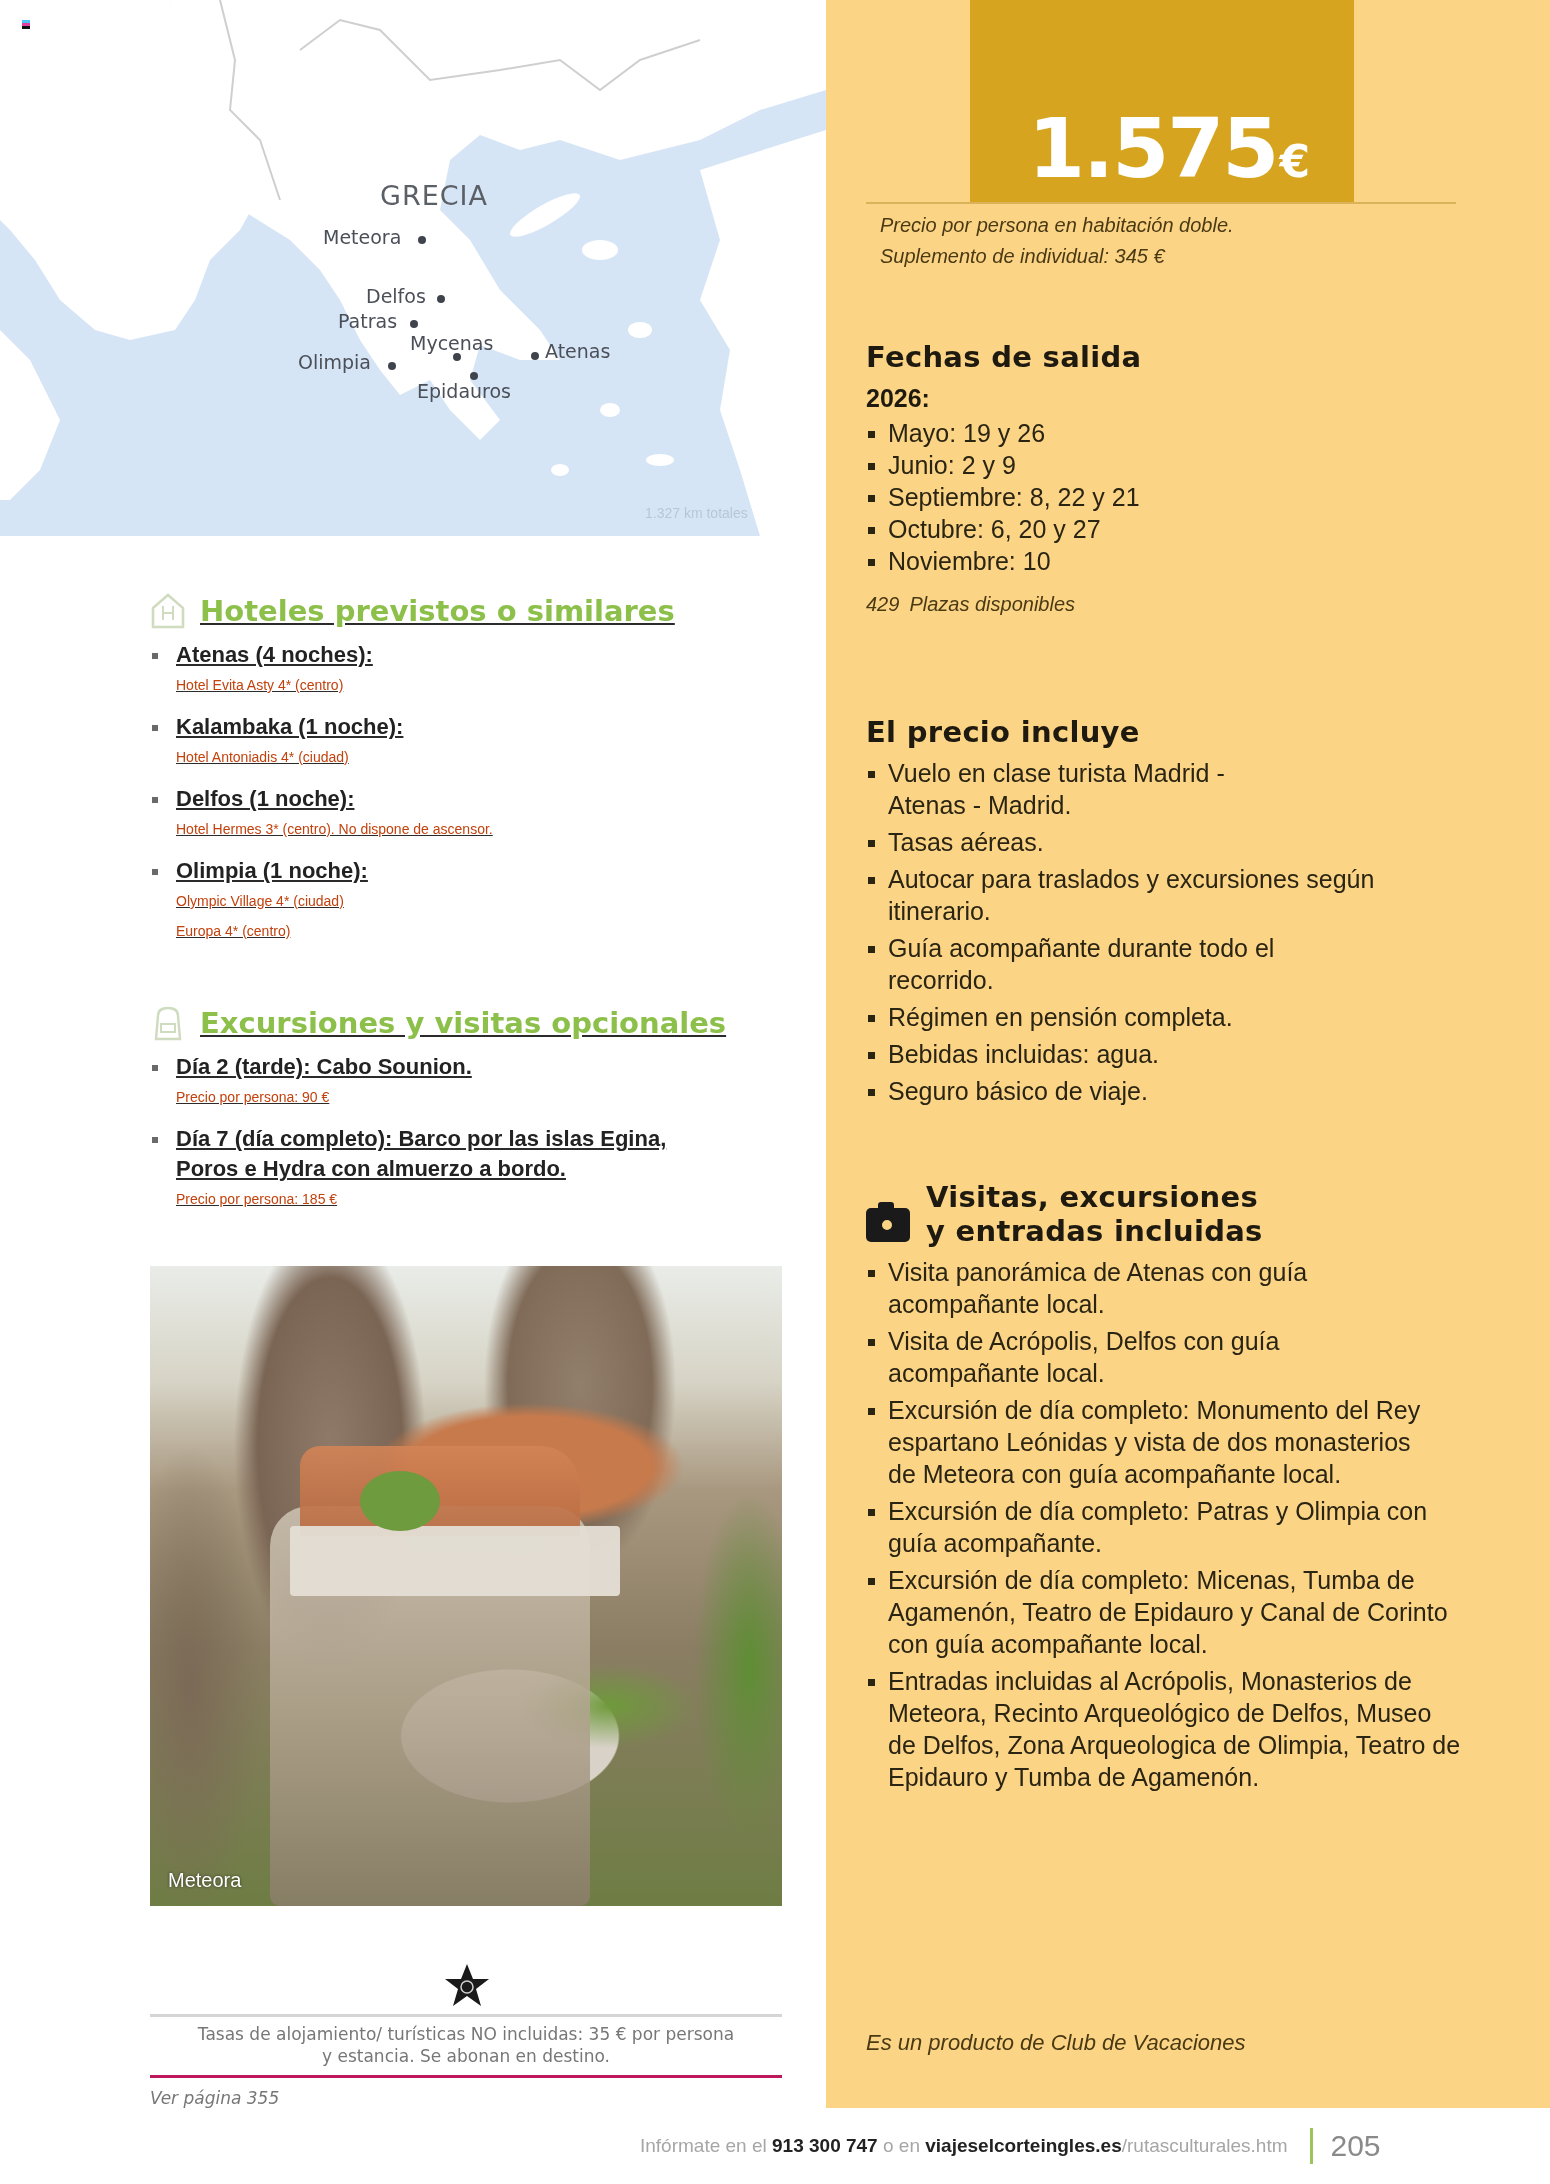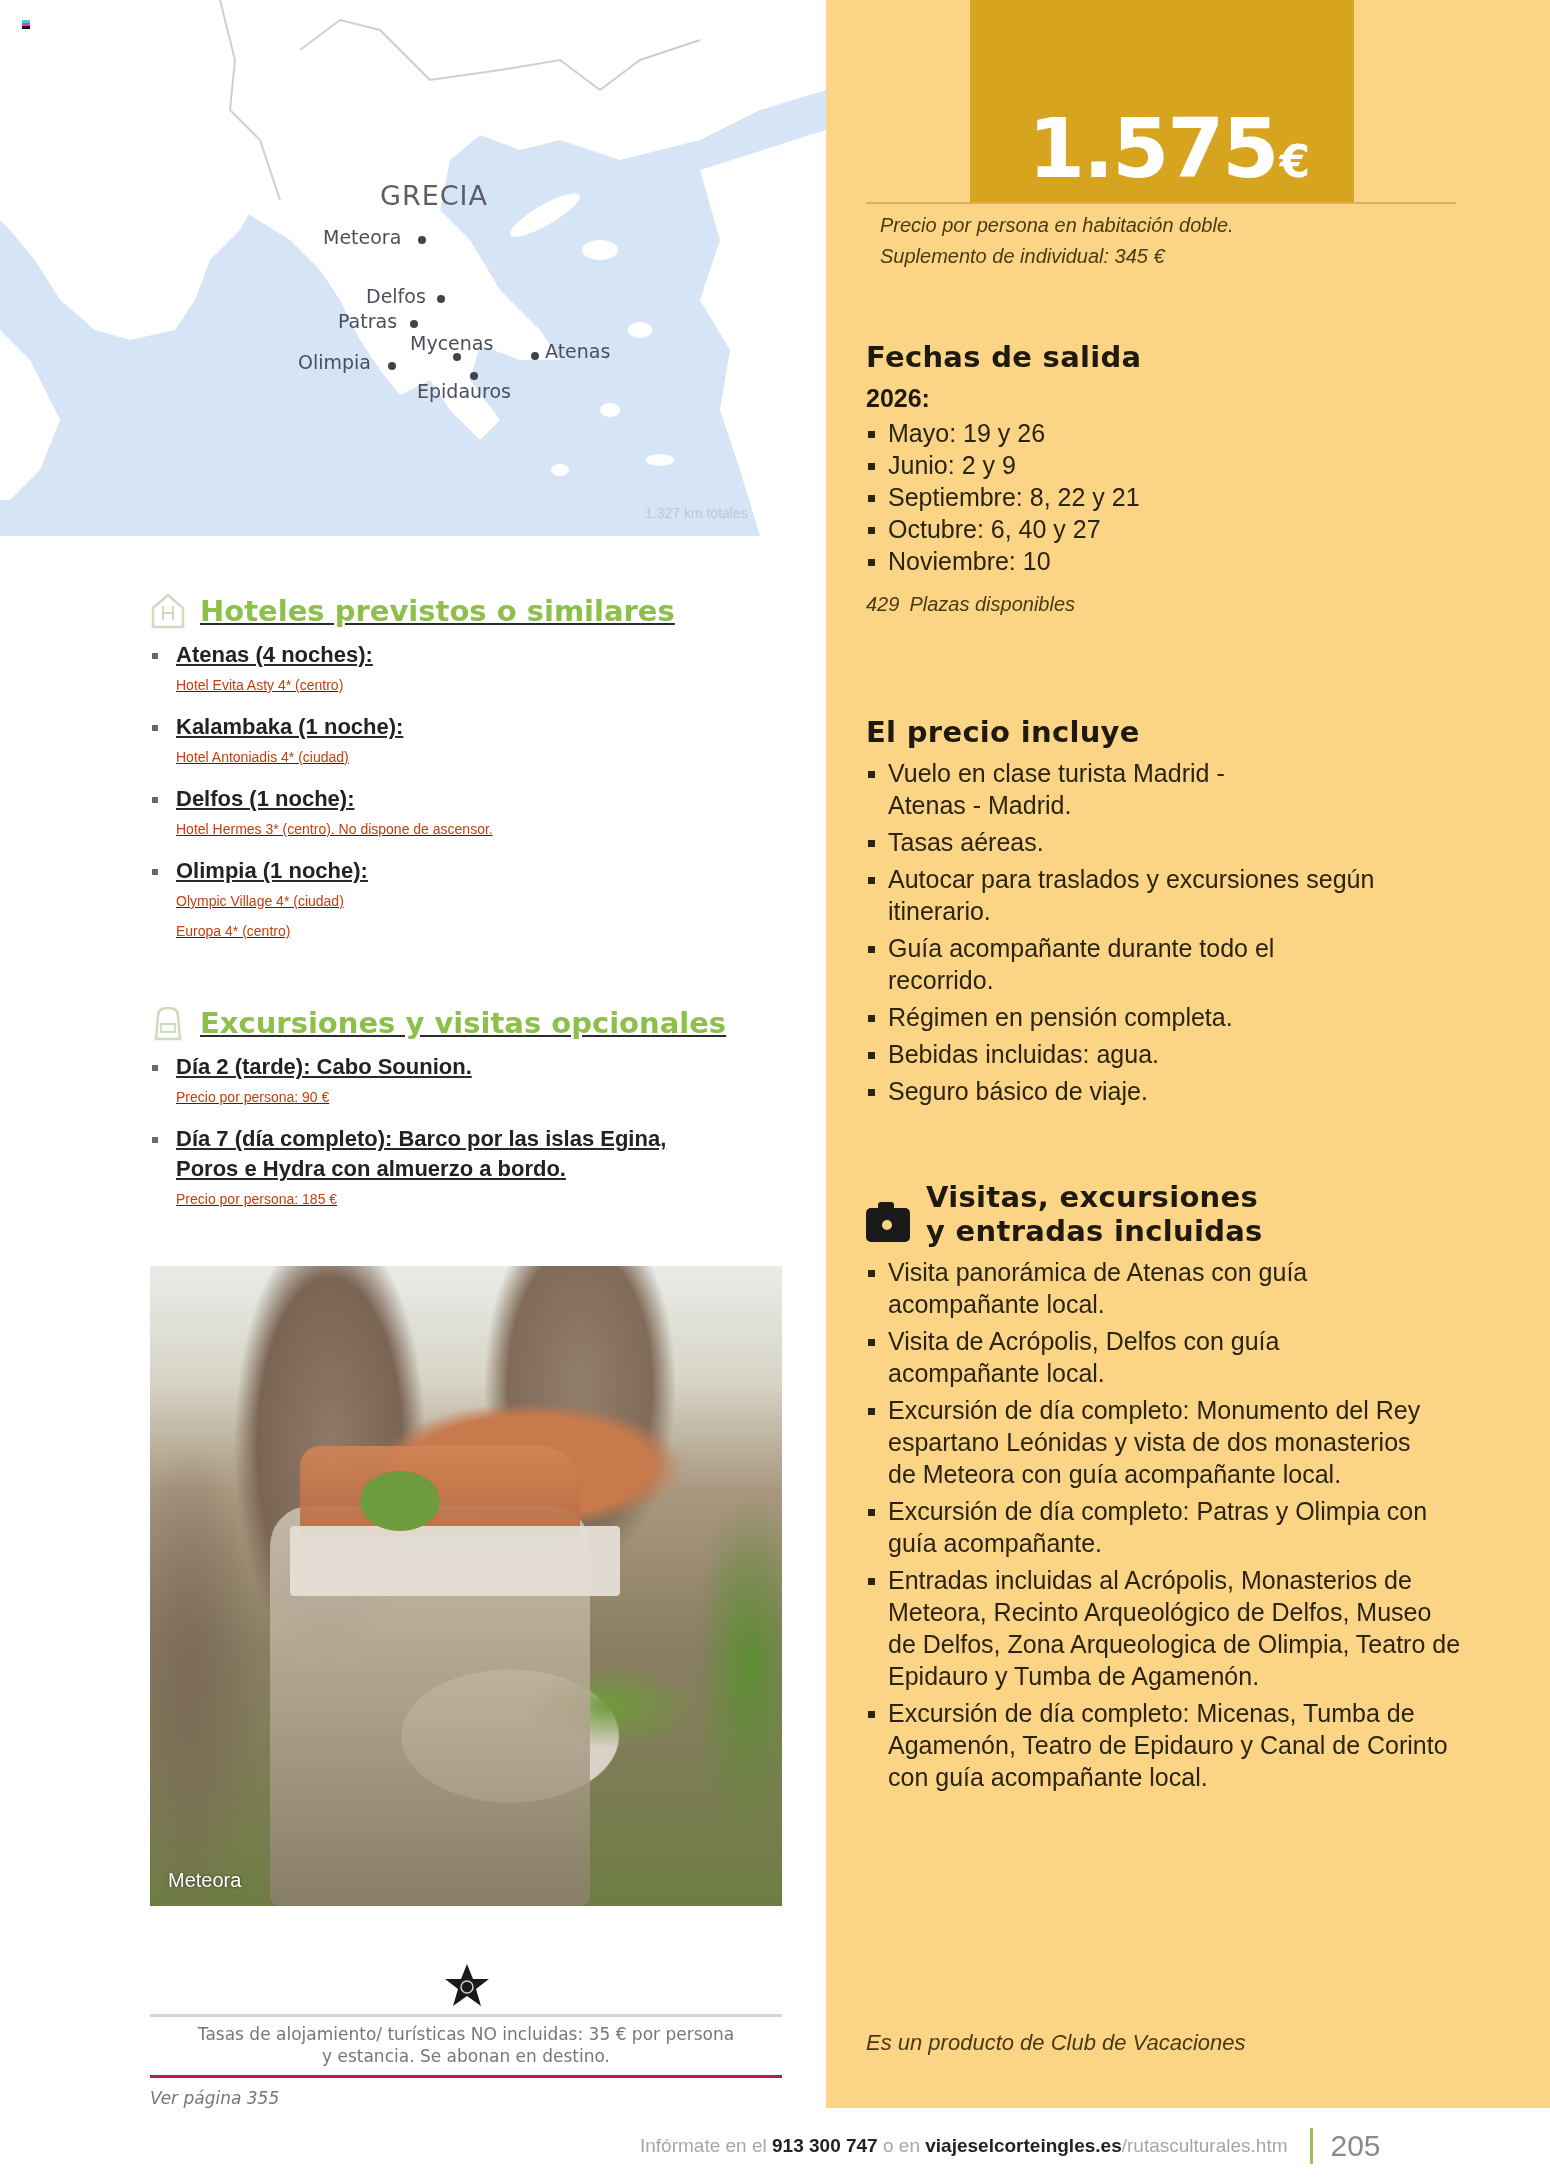--- a/index.html
+++ b/index.html
@@ -151,21 +151,21 @@
   <div>Suplemento de individual: 345 €</div>
 </div>
 
 <div class="r-section" style="top:340px">
   <div class="r-title">Fechas de salida</div>
   <div class="r-sub">2026:</div>
   <ul class="r-list">
     <li>Mayo: 19 y 26</li>
     <li>Junio: 2 y 9</li>
     <li>Septiembre: 8, 22 y 21</li>
-    <li>Octubre: 6, 40 y 27</li>
+    <li>Octubre: 6, 20 y 27</li>
     <li>Noviembre: 10</li>
   </ul>
   <div class="plazas"><span>429</span><span>Plazas disponibles</span></div>
 </div>
 
 <div class="r-section" style="top:715px; width:560px">
   <div class="r-title">El precio incluye</div>
   <ul class="r-list tight" style="margin-top:8px">
     <li style="width:420px">Vuelo en clase turista Madrid - Atenas - Madrid.</li>
     <li>Tasas aéreas.</li>
@@ -183,22 +183,22 @@
     <div class="r-title">
       <div>Visitas, excursiones</div>
       <div>y entradas incluidas</div>
     </div>
   </div>
   <ul class="r-list tight" style="margin-top:8px">
     <li style="width:540px">Visita panorámica de Atenas con guía acompañante local.</li>
     <li style="width:520px">Visita de Acrópolis, Delfos con guía acompañante local.</li>
     <li style="width:560px">Excursión de día completo: Monumento del Rey espartano Leónidas y vista de dos monasterios de Meteora con guía acompañante local.</li>
     <li style="width:600px">Excursión de día completo: Patras y Olimpia con guía acompañante.</li>
+    <li style="width:600px">Excursión de día completo: Micenas, Tumba de Agamenón, Teatro de Epidauro y Canal de Corinto con guía acompañante local.</li>
     <li style="width:600px">Entradas incluidas al Acrópolis, Monasterios de Meteora, Recinto Arqueológico de Delfos, Museo de Delfos, Zona Arqueologica de Olimpia, Teatro de Epidauro y Tumba de Agamenón.</li>
-    <li style="width:600px">Excursión de día completo: Micenas, Tumba de Agamenón, Teatro de Epidauro y Canal de Corinto con guía acompañante local.</li>
   </ul>
 </div>
 
 <div class="club-note">Es un producto de Club de Vacaciones</div>
 
 <div class="l-section" style="top:592px">
   <div class="l-title">
     <svg class="ico" viewBox="0 0 36 38">
       <path d="M3 16 L18 3 L33 16 L33 35 L3 35 Z" fill="none" stroke="#cfdcc0" stroke-width="2.5"></path>
       <path d="M13 14 L13 28 M23 14 L23 28 M13 21 L23 21" stroke="#cfdcc0" stroke-width="2"></path>

